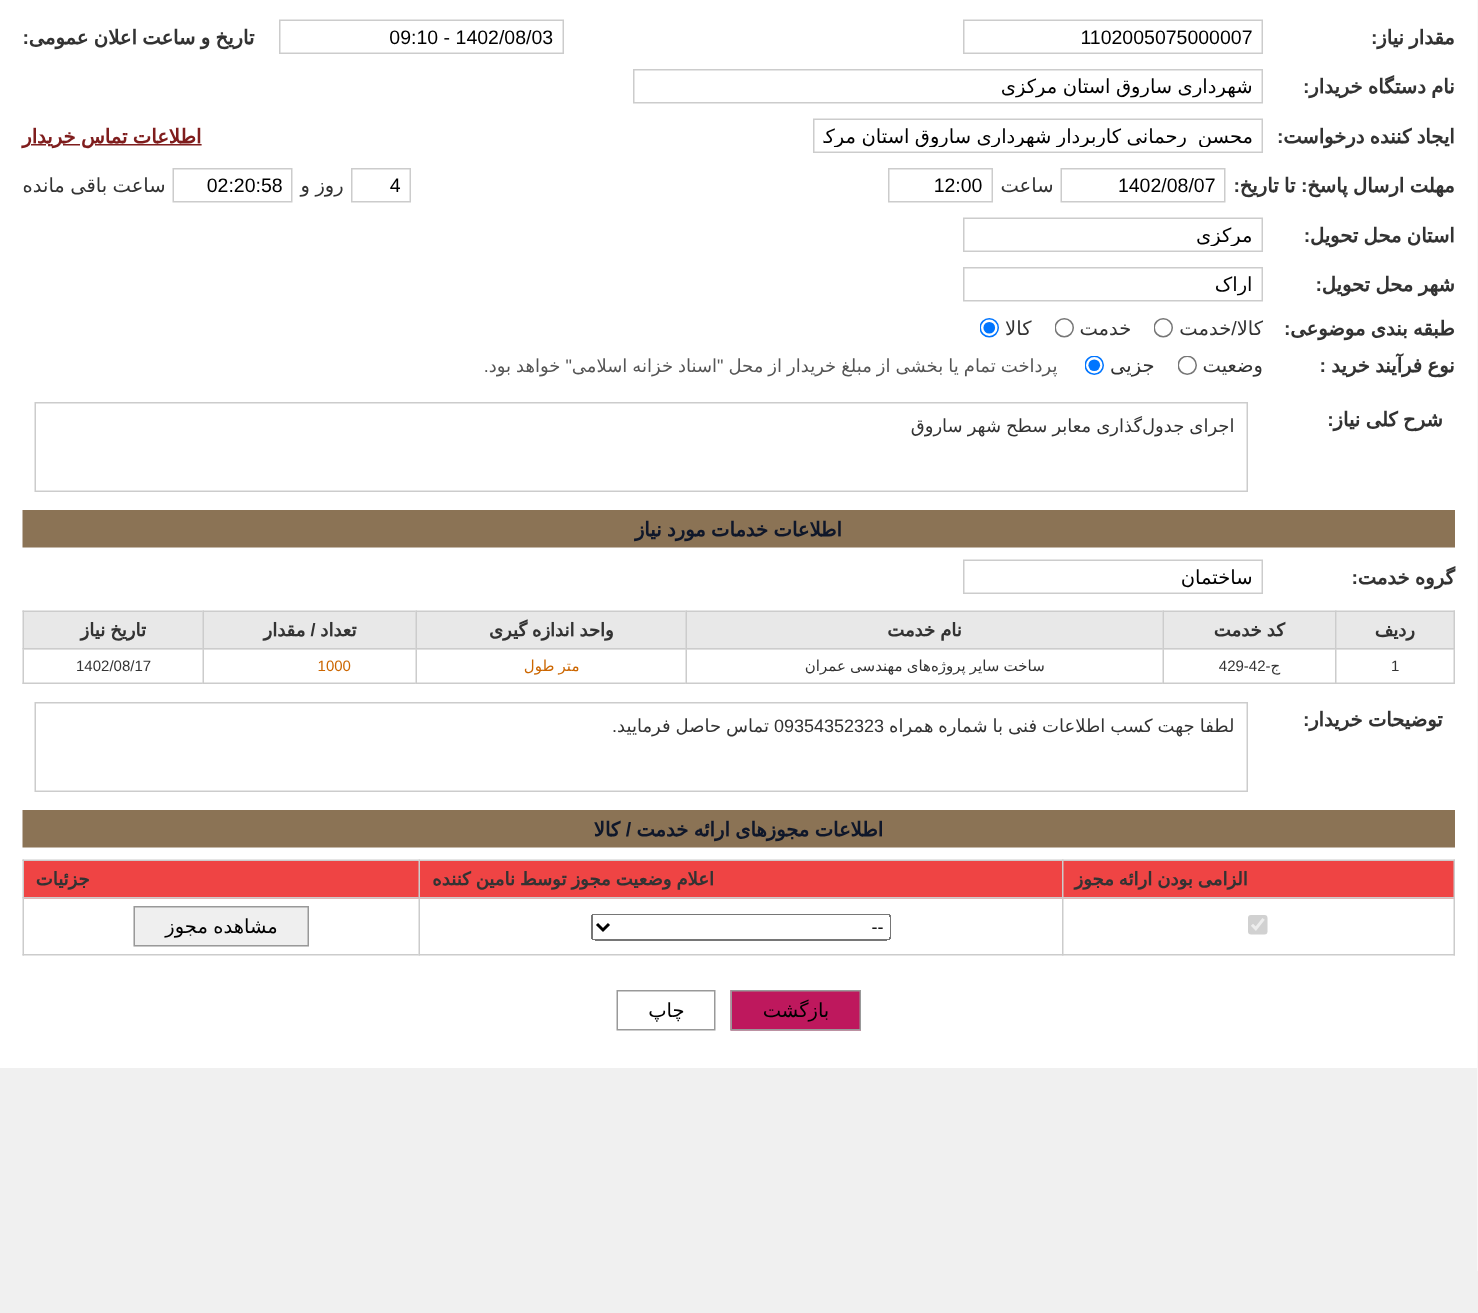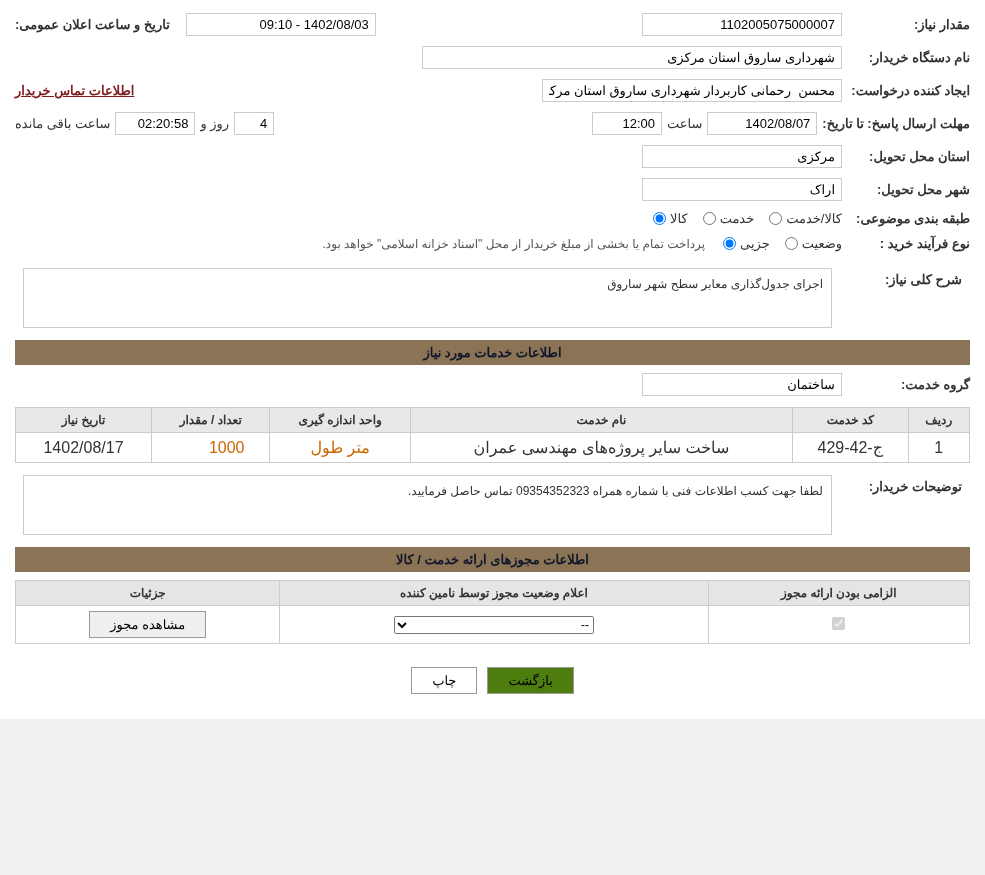--- a/index.html
+++ b/index.html
@@ -66,59 +66,59 @@
       background: #e8e8e8;
       border: 1px solid #ccc;
       padding: 5px 8px;
       text-align: center;
       font-size: 12px;
     }
     .services-table td {
       border: 1px solid #ccc;
       padding: 5px 8px;
       text-align: center;
-      font-size: 16px;
+      font-size: 10px;
       margin-top: 20px;
     }
     .description-box {
       border: 1px solid #ccc;
       padding: 8px;
       min-height: 60px;
       direction: rtl;
       text-align: right;
       font-size: 12px;
       background: #fff;
     }
     .permissions-table {
       width: 100%;
       border-collapse: collapse;
       margin: 8px 0;
     }
     .permissions-table th {
-      background: #e5e5e5;
+      background: #ef4444;
       border: 1px solid #ccc;
       padding: 5px 8px;
-      text-align: center;
+      text-align: left;
       font-size: 12px;
     }
     .permissions-table td {
       border: 1px solid #ccc;
       padding: 5px 8px;
       text-align: center;
       font-size: 12px;
     }
     .btn {
       padding: 5px 20px;
       border: 1px solid #999;
       cursor: pointer;
       font-family: Tahoma, Arial, sans-serif;
       font-size: 13px;
     }
     .btn-print { background: #fff; }
-    .btn-back { background: #4d7c0f; }
+    .btn-back { background: #be185d; }
     .buttons-row {
       text-align: center;
       padding: 15px;
       display: flex;
       justify-content: center;
       gap: 10px;
     }
     .sub-section-header {
       background: #8B7355;
       color: #0f172a;

